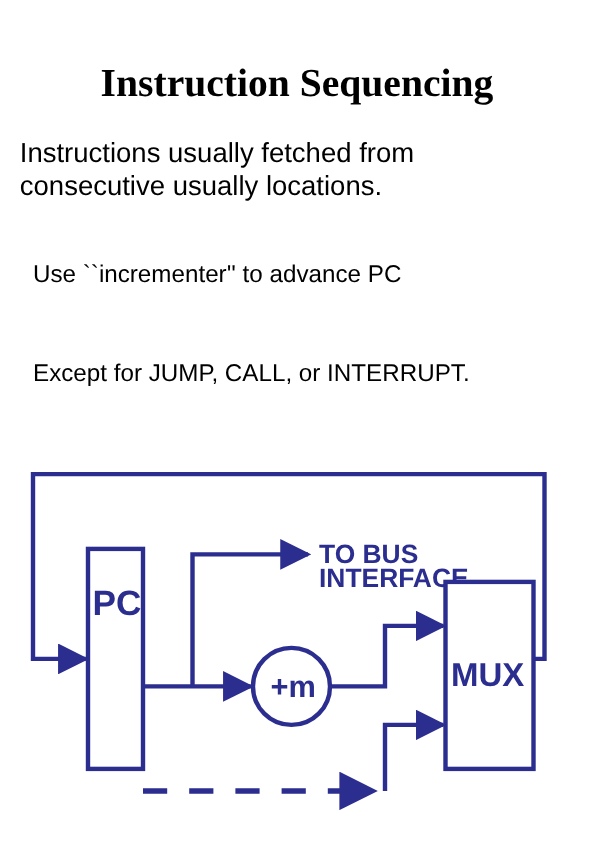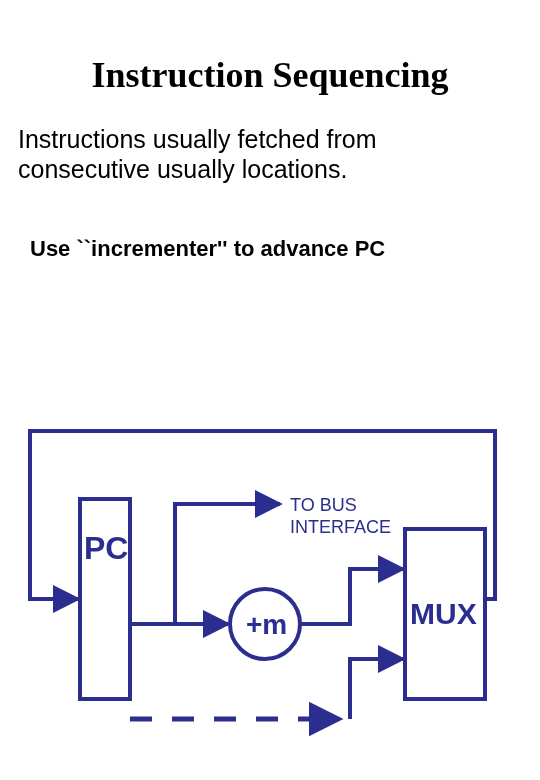--- a/index.html
+++ b/index.html
@@ -33,37 +33,36 @@
     left: 18px;
     font-size: 25px;
     line-height: 30px;
   }
   .para2 {
     position: absolute;
     top: 190px;
     left: 30px;
     font-size: 22px;
     line-height: 30px;
-    font-weight: bold;
   }
   .para3 {
     position: absolute;
     top: 280px;
     left: 30px;
     font-size: 22px;
     line-height: 30px;
   }
   .bus-label {
     position: absolute;
     top: 450px;
     left: 290px;
-    font-size: 18px;
+    font-size: 24px;
     line-height: 22px;
     color: #2b2e8f;
-    font-weight: normal;
+    font-weight: bold;
     white-space: pre;
   }
   svg.diagram {
     position: absolute;
     top: 380px;
     left: 0;
   }
   .box-label {
     font-family: Arial, Helvetica, sans-serif;
     font-weight: bold;
@@ -77,20 +76,21 @@
 
   <div class="title">Instruction Sequencing</div>
 
   <div class="para1">
     <span>  Instructions usually fetched from</span><br>
     <span>consecutive usually locations.</span>
   </div>
 
   <div class="para2">Use ``incrementer'' to advance PC</div>
 
+  <div class="para3">Except for JUMP, CALL, or INTERRUPT.</div>
 
   <div class="bus-label">TO BUS
 INTERFACE</div>
 
   <svg class="diagram" width="540" height="380">
     <defs>
       <marker id="arrow" viewBox="0 0 10 10" refX="9" refY="5" markerWidth="7" markerHeight="7" orient="auto-start-reverse">
         <path d="M 0 0 L 10 5 L 0 10 z" fill="#2b2e8f"></path>
       </marker>
     </defs>

